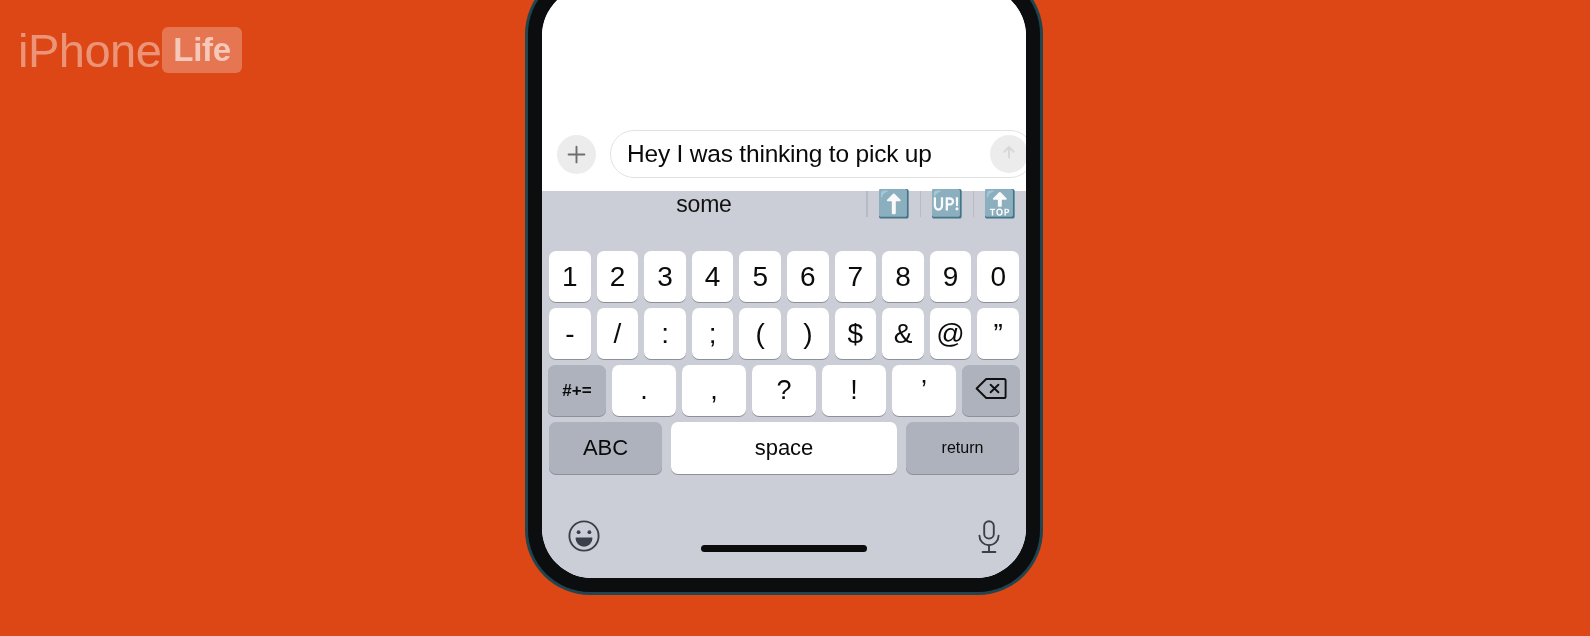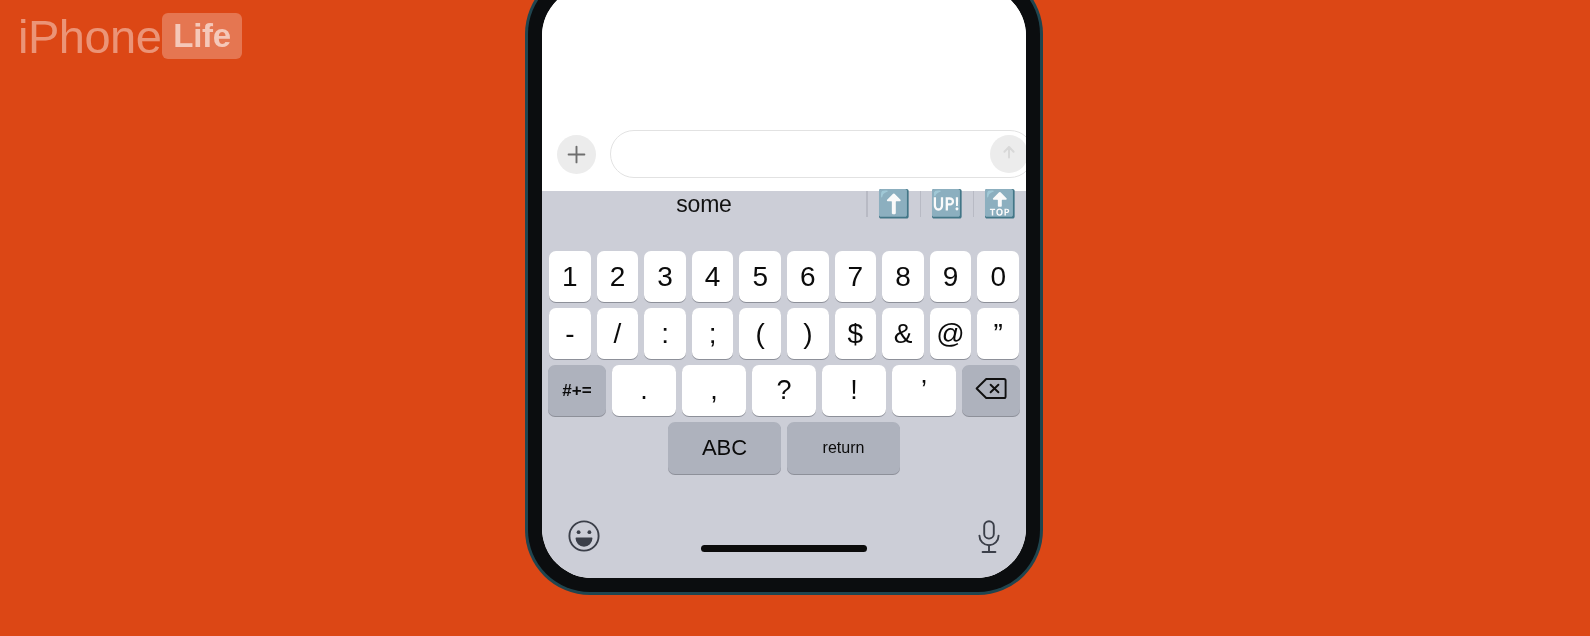--- a/index.html
+++ b/index.html
@@ -12,21 +12,21 @@
     overflow: hidden;
     font-family: "Liberation Sans", sans-serif;
     background: #DC4715;
     position: relative;
   }
 
   
   #brand-logo {
     position: absolute;
     left: 18px;
-    top: 8px;
+    top: 22px;
     display: flex;
     align-items: center;
     height: 56px;
     user-select: none;
   }
   #brand-logo .brand-iphone {
     font-size: 47px;
     letter-spacing: -0.5px;
     color: rgba(255,255,255,0.42);
     font-family: "Liberation Sans", sans-serif;
@@ -263,20 +263,21 @@
 
         <div id="plus-button">
           <span>
             <svg width="21" height="21" viewBox="0 0 21 21">
               <path d="M10.5 2.6 V18.4 M2.6 10.5 H18.4" stroke="#6e6e6e" stroke-width="1.9" stroke-linecap="round"></path>
             </svg>
           </span>
         </div>
 
         <div id="message-field">
+          <span id="message-text" title="iMessage">Hey I was thinking to pick up</span>
           <div id="send-button">
             <span>
               <svg width="22" height="22" viewBox="0 0 22 22">
                 <path d="M11 16.6 V6.2 M11 6.0 L6.4 10.8 M11 6.0 L15.6 10.8" stroke="#d8d8d8" stroke-width="2" stroke-linecap="round" stroke-linejoin="round" fill="none"></path>
               </svg>
             </span>
           </div>
         </div>
 
       </div>
@@ -335,20 +336,21 @@
             <svg width="32" height="23" viewBox="0 0 32 23">
               <path d="M11.2 2 H29 a1.6 1.6 0 0 1 1.6 1.6 V19.4 A1.6 1.6 0 0 1 29 21 H11.2 L1.6 11.5 Z" fill="none" stroke="#101010" stroke-width="1.9" stroke-linejoin="round"></path>
               <path d="M15.6 7.7 L23.4 15.3 M23.4 7.7 L15.6 15.3" stroke="#101010" stroke-width="1.9" stroke-linecap="round"></path>
             </svg>
           </span>
         </div>
       </div>
 
       <div class="key-row" id="row-bottom">
         <div class="key dark key-abc">ABC</div>
+        <div class="key key-space">space</div>
         <div class="key dark key-return">return</div>
       </div>
 
       <div id="kb-bottom-bar">
         <div>
           <span>
             <svg width="34" height="34" viewBox="0 0 34 34">
               <circle cx="17" cy="17" r="14.6" fill="none" stroke="#3b3f49" stroke-width="1.9"></circle>
               <circle cx="11.6" cy="13.2" r="1.9" fill="#3b3f49"></circle>
               <circle cx="22.4" cy="13.2" r="1.9" fill="#3b3f49"></circle>

